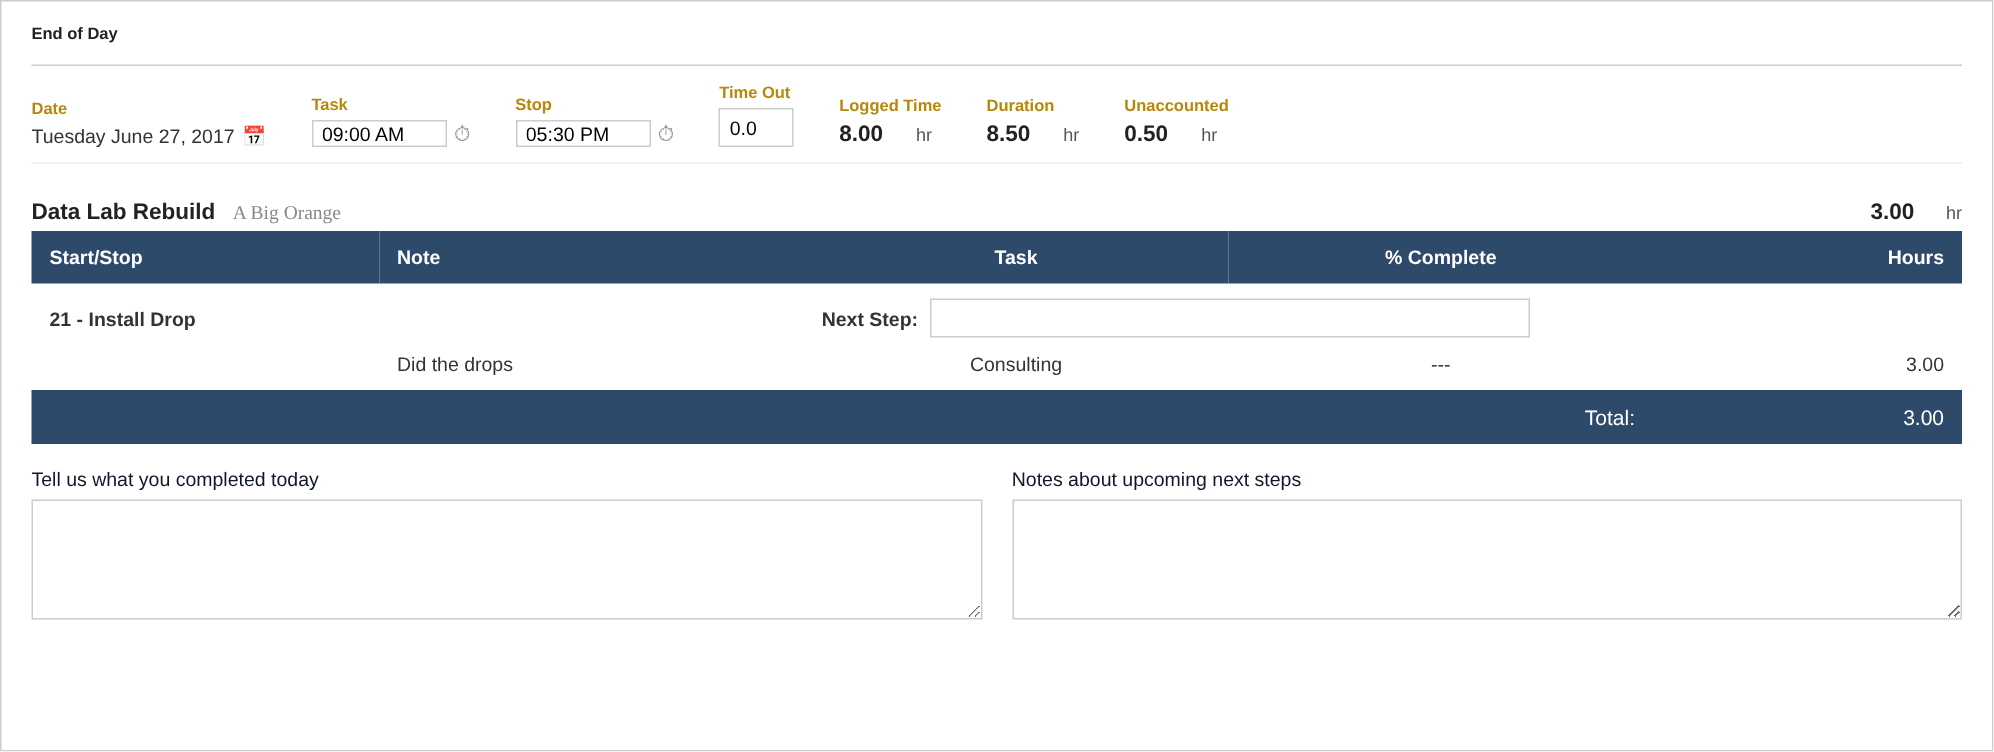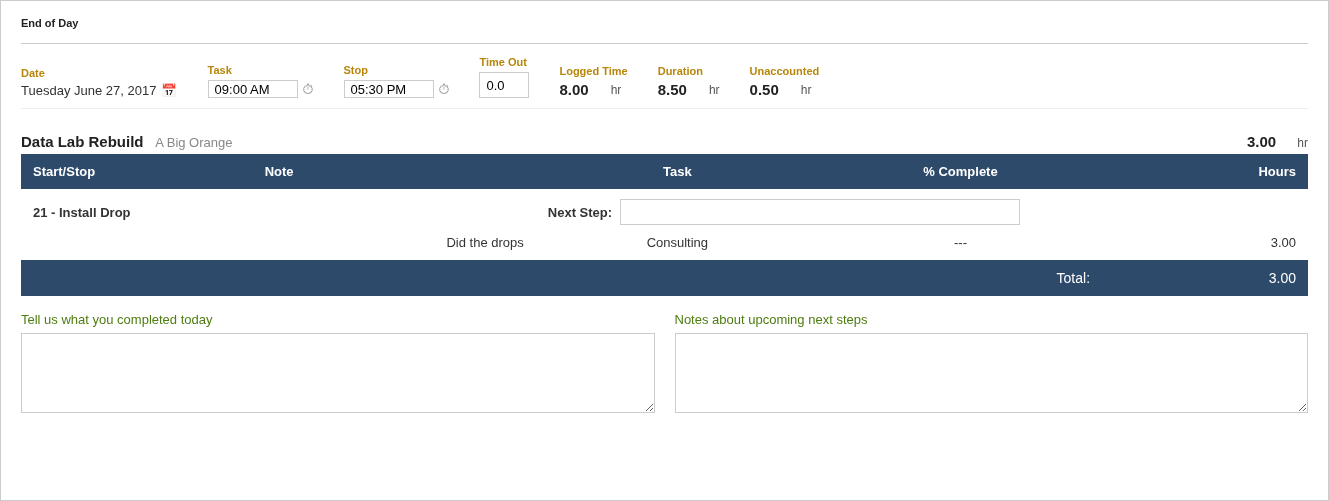--- a/index.html
+++ b/index.html
@@ -92,20 +92,21 @@
     .project-name {
       font-size: 15px;
       font-weight: bold;
       color: #222;
     }
     .project-client {
       font-size: 13px;
       color: #888;
       margin-left: 8px;
       font-weight: normal;
+      font-family: Liberation Serif, serif;
     }
     .project-hours {
       font-size: 15px;
       color: #333;
     }
     .project-hours .bold-value {
       font-size: 15px;
     }
 
     
@@ -176,21 +177,21 @@
       display: flex;
       gap: 20px;
       margin-top: 16px;
     }
     .notes-field {
       flex: 1;
     }
     .notes-field label {
       display: block;
       font-size: 13px;
-      color: #4d7c0f;
+      color: #0f172a;
       margin-bottom: 6px;
     }
     .notes-field textarea {
       width: 100%;
       height: 80px;
       border: 1px solid #ccc;
       font-size: 13px;
       padding: 6px;
       resize: vertical;
       font-family: Arial, Helvetica, sans-serif;
@@ -300,21 +301,21 @@
           <td colspan="3">
             <div class="next-step-cell">
               <span class="next-step-label">Next Step:</span>
               <input class="next-step-input" type="text" value="" style="">
             </div>
           </td>
         </tr>
 
         <tr class="task-detail-row">
           <td></td>
-          <td style="text-align:right">Did the drops</td>
+          <td style="text-align:left">Did the drops</td>
           <td style="text-align:center">Consulting</td>
           <td style="text-align:center">---</td>
           <td class="right">3.00</td>
         </tr>
 
         <tr class="total-row">
           <td colspan="4">Total:</td>
           <td>3.00</td>
         </tr>
       </tbody>

